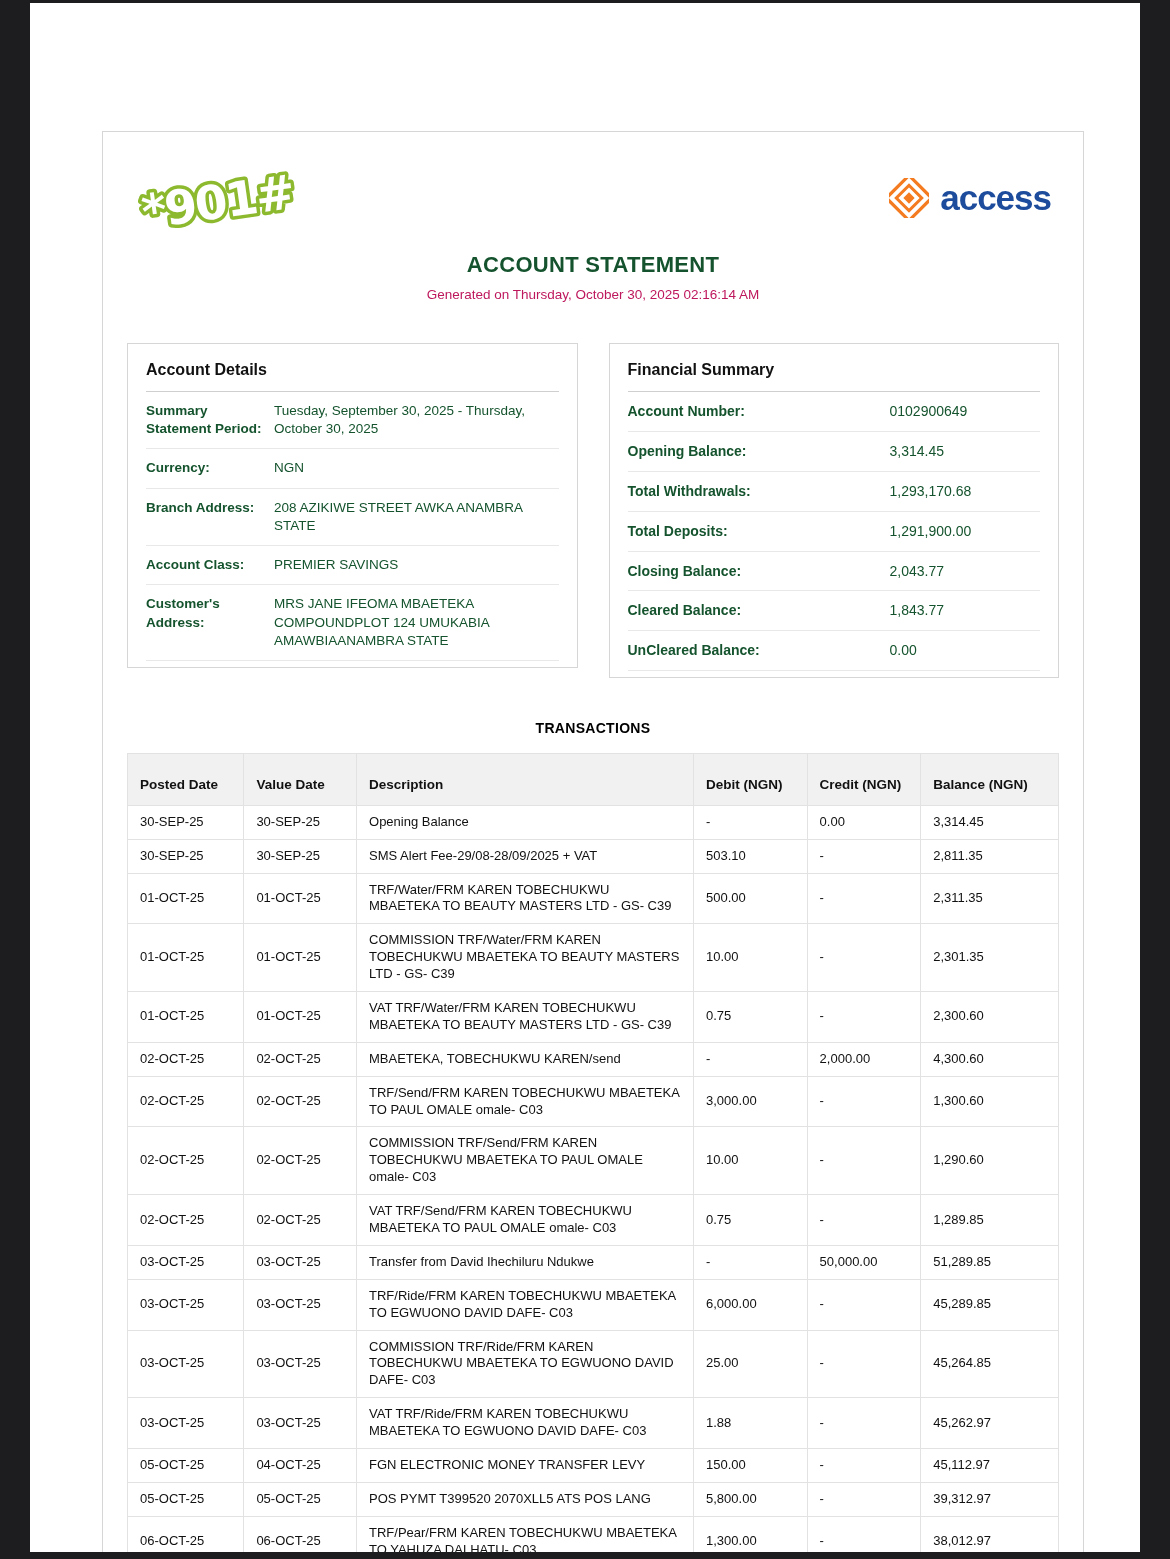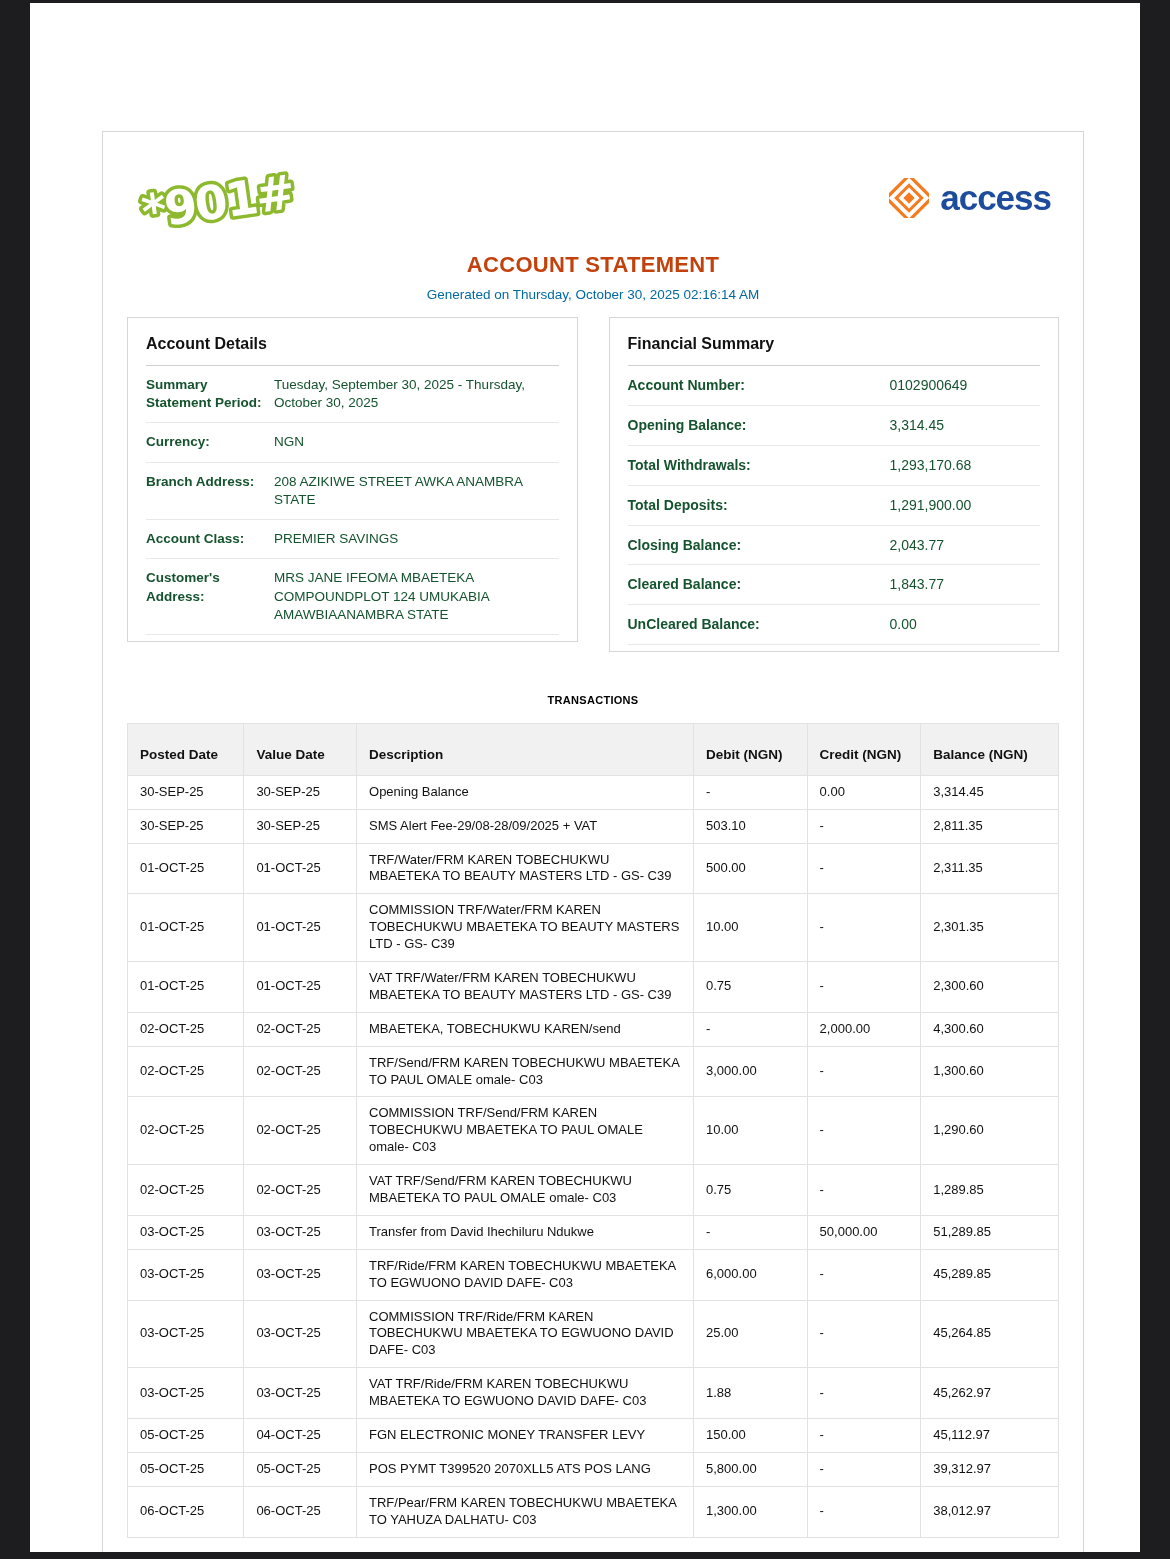--- a/index.html
+++ b/index.html
@@ -8,34 +8,34 @@
   .frame { width:1170px; height:1559px; background:#1d1d1f; padding:3px 30px 7px 30px; }
   .page { width:100%; height:100%; background:#ffffff; position:relative; overflow:hidden; }
   .card { position:absolute; left:72px; top:128px; width:982px; min-height:1335px;
           background:#fff; border:1px solid #d6d6d6; padding:20px 24px 14px 24px; }
 
   .header-row { display:flex; justify-content:space-between; align-items:center; height:92px; padding:0 2px; }
   .ussd-logo { width:180px; height:92px; }
   .access-logo { display:flex; align-items:center; gap:11px; padding-right:6px; }
   .access-word { font-size:35px; font-weight:bold; color:#1d4c9c; letter-spacing:-1px; }
 
-  .title { text-align:center; font-size:22px; font-weight:bold; color:#c2410c; margin-top:8px; letter-spacing:0.3px; }
-  .subtitle { text-align:center; font-size:13.5px; color:#0369a1; margin-top:9px; }
-
-  .boxes { display:flex; gap:31px; margin-top:15px; align-items:flex-start; }
+  .title { text-align:center; font-size:22px; font-weight:bold; color:#14532d; margin-top:8px; letter-spacing:0.3px; }
+  .subtitle { text-align:center; font-size:13.5px; color:#be185d; margin-top:9px; }
+
+  .boxes { display:flex; gap:31px; margin-top:41px; align-items:flex-start; }
   .box { border:1px solid #d6d6d6; width:455px; padding:17px 18px 6px 18px; background:#fff; }
   .box-heading { font-size:16px; font-weight:bold; color:#111; padding-bottom:12px; border-bottom:1px solid #cfcfcf; }
   .detail-row { display:flex; border-bottom:1px solid #e8e8e8; padding:10px 0; font-size:13.5px; color:#14532d; line-height:1.35; }
   .detail-label { font-weight:bold; flex-shrink:0; }
   .account-details .detail-label { width:128px; padding-right:4px; }
   .financial-summary .detail-label { width:262px; }
   .financial-summary .detail-row { font-size:14px; padding:10px 0; }
   .detail-value { flex:1; }
 
-  .tx-heading { text-align:center; font-size:11px; font-weight:bold; letter-spacing:0.3px; margin:42px 0 17px 0; color:#000; }
+  .tx-heading { text-align:center; font-size:14px; font-weight:bold; letter-spacing:0.3px; margin:42px 0 17px 0; color:#000; }
   table.tx { width:100%; border-collapse:collapse; font-size:13px; color:#111; }
   table.tx th, table.tx td { border:1px solid #e2e2e2; padding:8px 12px; text-align:left; vertical-align:middle; line-height:1.3; }
   table.tx th { background:#f1f1f1; font-weight:bold; font-size:13.5px; padding-top:22px; padding-bottom:11px; }
   col.c-posted { width:12.5%; } col.c-value { width:12.1%; } col.c-desc { width:36.2%; }
   col.c-debit { width:12.2%; } col.c-credit { width:12.2%; } col.c-balance { width:14.8%; }
 </style>
 </head>
 <body>
 
 <div class="frame">

